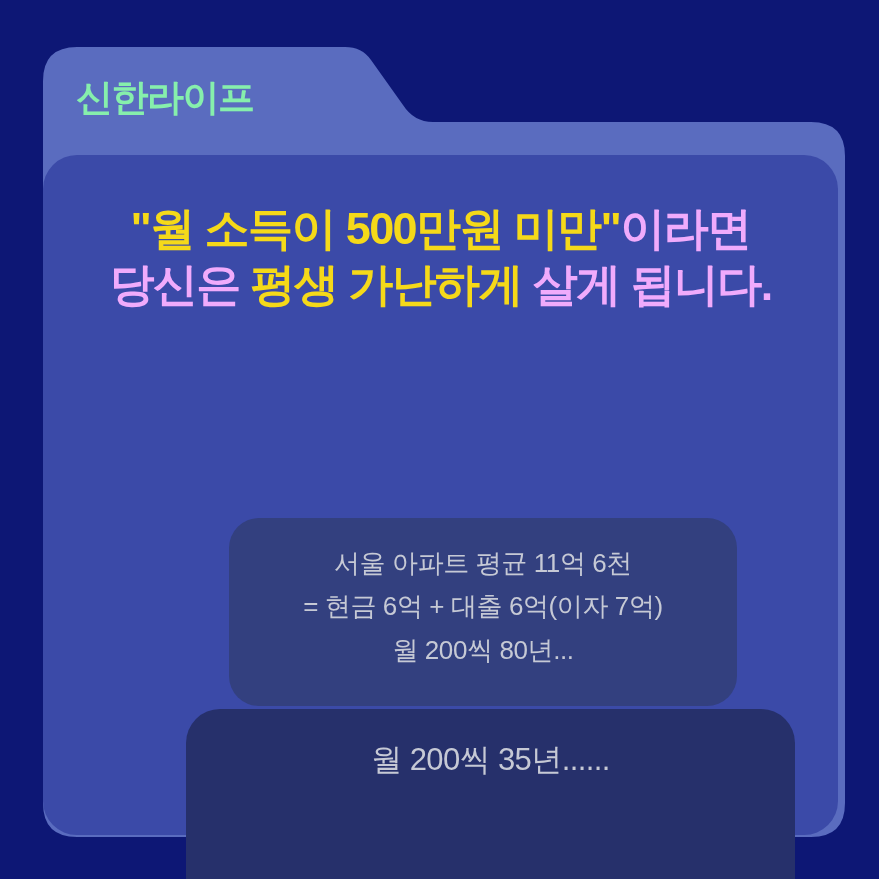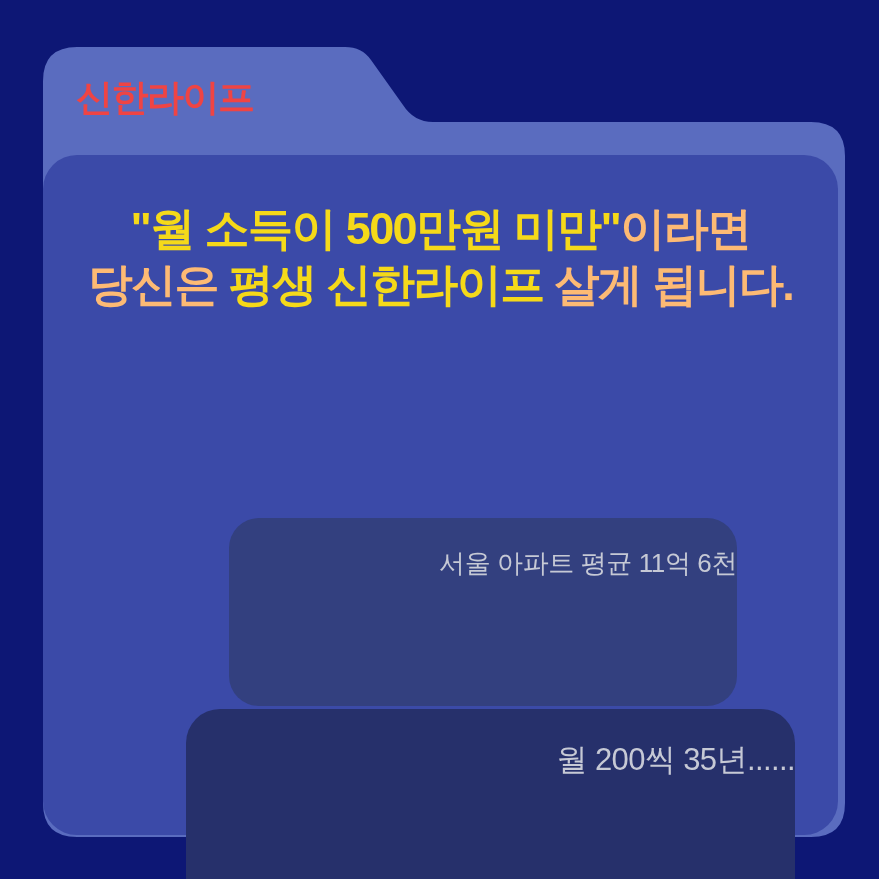--- a/index.html
+++ b/index.html
@@ -28,21 +28,21 @@
   }
   #tab-layer svg { display: block; width: 802px; height: 790px; }
 
   #logo {
     position: absolute;
     left: 76px;
     top: 79px;
     font-size: 37px;
     font-weight: 800;
     letter-spacing: -1.5px;
-    color: #ef4444;
+    color: #86efac;
     white-space: nowrap;
     line-height: 1;
   }
 
   
   #panel {
     position: absolute;
     left: 43px;
     top: 155px;
     width: 795px;
@@ -60,27 +60,27 @@
     text-align: center;
     line-height: 1.24;
     font-size: 45px;
     font-weight: 800;
     letter-spacing: -1.6px;
     color: #ffffff;
     white-space: nowrap;
   }
   #headline .hl-line { display: block; }
   .hl-y { color: #f5d919; }
-  .hl-w { color: #fdba74; }
+  .hl-w { color: #f0abfc; }
 
   
   .card {
     position: absolute;
     box-sizing: border-box;
-    text-align: right;
+    text-align: center;
     color: #c6c9d5;
     white-space: nowrap;
   }
   #card-upper {
     left: 186px;
     top: 363px;
     width: 508px;
     height: 188px;
     background: #33407f;
     border-radius: 30px;
@@ -128,26 +128,28 @@
 
   <div id="logo">신한라이프</div>
 
   <div id="panel">
 
     <div id="headline">
       <span class="hl-line">
         <span class="hl-y">"월 소득이 500만원 미만"</span><span class="hl-w">이라면</span>
       </span>
       <span class="hl-line">
-        <span class="hl-w">당신은 </span><span class="hl-y">평생 신한라이프</span><span class="hl-w"> 살게 됩니다.</span>
+        <span class="hl-w">당신은 </span><span class="hl-y">평생 가난하게</span><span class="hl-w"> 살게 됩니다.</span>
       </span>
     </div>
 
     <div class="card" id="card-upper">
       <span class="card-line">서울 아파트  평균 11억 6천</span>
+      <span class="card-line">= 현금 6억 + 대출 6억(이자 7억)</span>
+      <span class="card-line">월 200씩 80년...</span>
     </div>
 
     <div class="card" id="card-lower">
       <span class="card-line">월 200씩 35년......</span>
     </div>
 
   </div>
 </div>
 
 </body></html>

